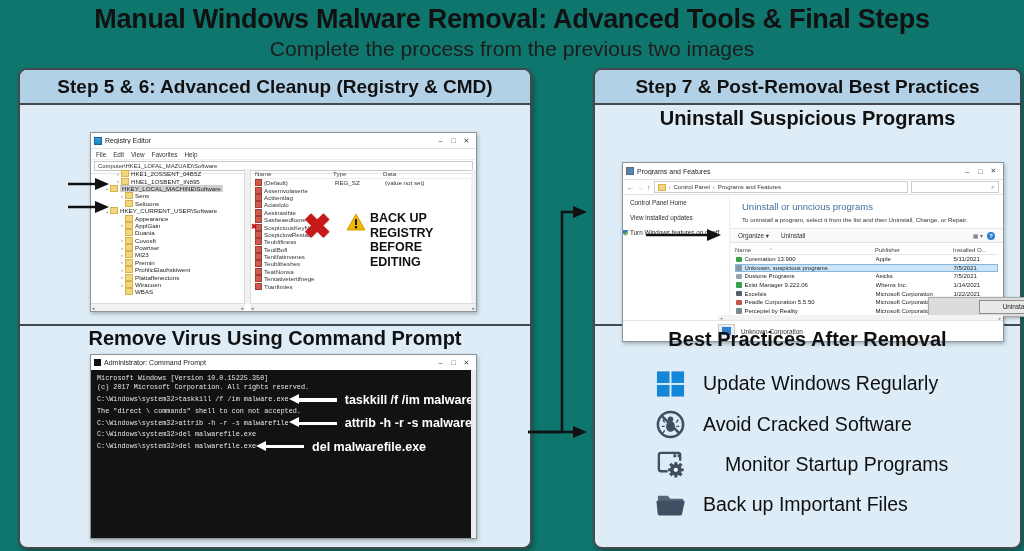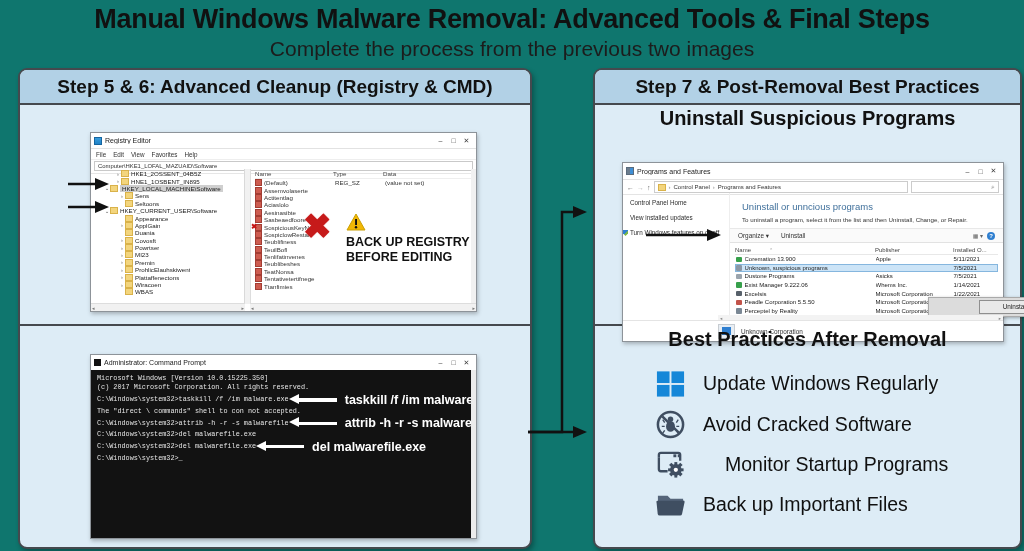--- a/index.html
+++ b/index.html
@@ -61,21 +61,21 @@
   .valscroll{width:5px;background:#f1f1f1;}
   .hscroll{position:absolute;bottom:0;height:7px;background:#f1f1f1;border-top:1px solid #ddd;
            font-size:5px;color:#777;display:flex;align-items:center;justify-content:space-between;padding:0 1px;}
   .hs-l{left:0;width:152px;} .hs-r{left:159px;right:0;}
   .sa-l::before{content:"◂";} .sa-r::before{content:"▸";}
 
   
   .big-x{position:absolute;left:212px;top:73px;font-size:34px;font-weight:800;color:#c61a1a;
          text-shadow:0 0 1px #c61a1a;}
   .big-x::before{content:"✖";}
-  .warn-wrap{position:absolute;left:255px;top:78px;width:128px;display:flex;gap:4px;flex-direction:column;}
+  .warn-wrap{position:absolute;left:255px;top:78px;width:128px;display:flex;gap:4px;}
   .warn-tri{flex:0 0 auto;margin-top:2px;}
   .warn-text{font-size:12.5px;line-height:14.5px;font-weight:800;color:#111;}
 
   
   #cmd-win{left:70px;top:284px;width:385px;height:183px;}
   .cmd-appicon{width:7px;height:7px;background:#111;}
   .cmdbody{position:absolute;left:0;right:5px;top:15px;bottom:0;background:#121212;
            padding:4px 0 0 6px;overflow:hidden;}
   .cmdscroll{position:absolute;right:0;top:15px;bottom:0;width:5px;background:#ececec;}
   .cmd-line{font-family:Liberation Mono, monospace;font-size:6.8px;line-height:9.4px;
@@ -356,20 +356,21 @@
       <div class="warn-wrap">
         <svg class="warn-tri" width="20" height="18" viewBox="0 0 20 18">
           <path d="M10 1 L19 17 H1 Z" fill="#f2b705" stroke="#caa004" stroke-width="1"></path>
           <rect x="9.1" y="6" width="1.9" height="6" fill="#111"></rect>
           <circle cx="10" cy="14.3" r="1.2" fill="#111"></circle>
         </svg>
         <div class="warn-text">BACK UP REGISTRY BEFORE EDITING</div>
       </div>
     </div>
 
+    <div class="sec-heading" style="top:257px;">Remove Virus Using Command Prompt</div>
 
     <div class="win" id="cmd-win">
       <div class="titlebar">
         <span class="cmd-appicon"></span>
         <span class="t">Administrator: Command Prompt</span>
         <span class="wbtn ic-min"></span>
         <span class="wbtn ic-max"></span>
         <span class="wbtn ic-cls"></span>
       </div>
       <div class="cmdbody">
@@ -385,21 +386,20 @@
           <span class="cmd-line">C:\Windows\system32&gt;attrib -h -r -s malwarefile</span>
           <span class="warr"></span>
           <span class="cmd-label">attrib -h -r -s malwarefile.exe</span>
         </div>
         <div class="cmd-line gap">C:\Windows\system32&gt;del malwarefile.exe</div>
         <div class="cmd-row gap">
           <span class="cmd-line">C:\Windows\system32&gt;del malwarefile.exe</span>
           <span class="warr"></span>
           <span class="cmd-label">del malwarefile.exe</span>
         </div>
-        <div class="cmd-line gap">C:\Windows\system32&gt;_</div>
       </div>
       <div class="cmdscroll"></div>
     </div>
   </div>
 
   <div class="panel" id="right-panel">
     <div class="panel-header">Step 7 &amp; Post-Removal Best Practices</div>
     <div class="panel-split"></div>
 
     <div class="sec-heading" style="top:37px;">Uninstall Suspicious Programs</div>

